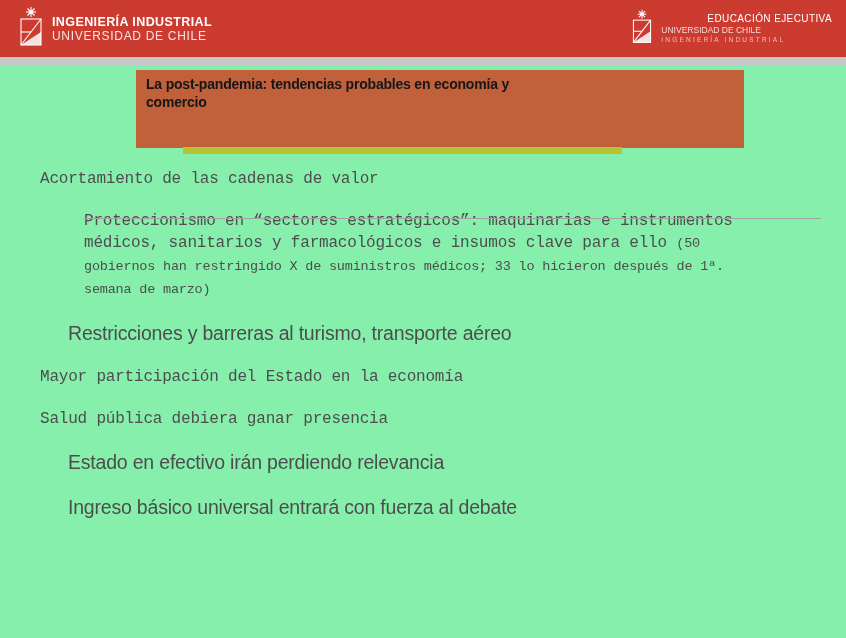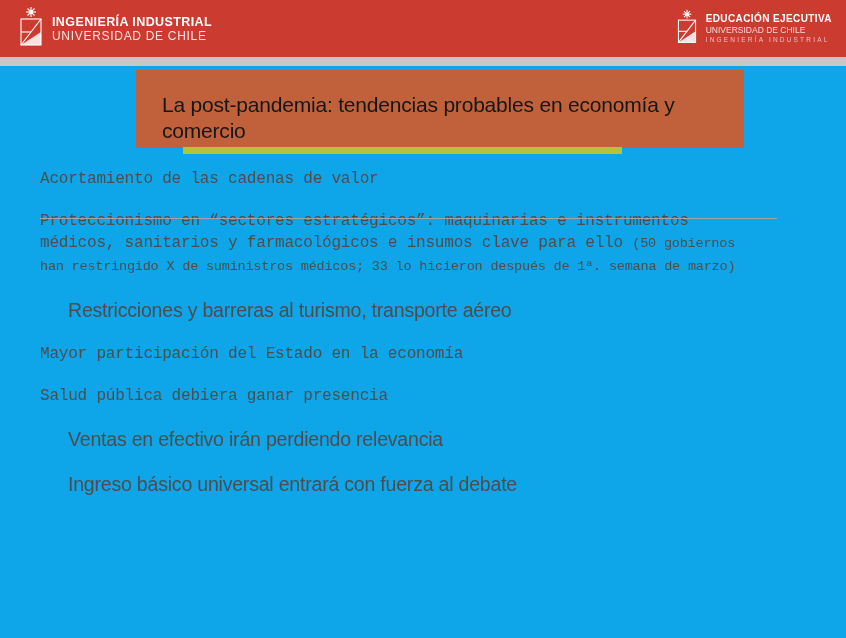--- a/index.html
+++ b/index.html
@@ -4,51 +4,51 @@
 <style>
   :root{
     --red:#cc3b30;
     --orange:#c1613c;
     --green:#b5c334;
     --graybar:#c7c7c7;
     --body-text:#4d4d4d;
   }
   html,body{margin:0;padding:0;background:#ffffff;}
   body{font-family:"Liberation Sans", sans-serif;}
-  .slide{position:relative;width:846px;height:638px;background:#0ea5e9;overflow:hidden;}
+  .slide{position:relative;width:846px;height:638px;background:#86efac;overflow:hidden;}
 
   
   .topbar{position:absolute;top:0;left:0;right:0;height:57px;background:var(--red);
           display:flex;align-items:center;justify-content:space-between;
           padding:0 14px 0 17px;box-sizing:border-box;}
   .logo{display:flex;align-items:center;color:#ffffff;}
   .logo .crest{flex:0 0 auto;margin-right:7px;}
   .logo-text{display:flex;flex-direction:column;justify-content:center;}
   .logo-left .l1{font-weight:bold;font-size:12.5px;letter-spacing:.4px;line-height:14px;}
   .logo-left .l2{font-size:12px;opacity:.85;letter-spacing:.7px;line-height:14px;}
-  .logo-right .l1{font-weight:bold;font-size:10px;letter-spacing:.4px;line-height:12px;}
+  .logo-right .l1{font-weight:normal;font-size:10px;letter-spacing:.4px;line-height:12px;margin-left:46px;}
   .logo-right .l2{font-size:8.5px;opacity:.8;line-height:10px;}
   .logo-right .l3{font-size:6.5px;letter-spacing:2.2px;opacity:.65;line-height:9px;}
 
   .graybar{position:absolute;top:57px;left:0;right:0;height:9px;background:var(--graybar);}
 
   
   .titlebox{position:absolute;top:70px;left:136px;width:608px;height:78px;
             background:var(--orange);box-sizing:border-box;padding:6px 10px;}
-  .titlebox h1{margin:16px;font-size:21px;line-height:1.25;font-weight:400;color:#161616;
+  .titlebox h1{margin:0;font-size:14px;line-height:1.25;font-weight:700;color:#161616;
                white-space:pre-line;letter-spacing:-0.2px;}
   .underline{position:absolute;top:147px;left:183px;width:439px;height:7px;background:var(--green);}
 
   
   .content{position:absolute;top:168px;left:40px;width:706px;}
   .trend{margin:0 0 20px 0;color:var(--body-text);letter-spacing:-0.2px;}
   .trend.md{font-size:16px;line-height:22px;font-family:Liberation Mono, monospace;}
   .trend.lg{font-size:19.5px;line-height:25px;margin-left:28px;}
   .trend .note{font-size:13.5px;}
-  .trend.rel{position:relative;}
+  .trend.rel{position:relative;margin-left:44px;}
   .strike-line{position:absolute;left:0;top:8px;width:737px;height:1px;background:#a3a3a3;}
 </style>
 </head>
 <body>
 
 <div class="slide">
 
   <header class="topbar">
     <div class="logo logo-left">
       <span class="crest">
@@ -103,17 +103,17 @@
 comercio</h1>
   </div>
   <div class="underline"></div>
 
   <main class="content">
       <p class="trend md"><span>Acortamiento de las cadenas de valor</span></p>
       <p class="trend md rel"><span>Proteccionismo en “sectores estratégicos”: maquinarias e instrumentos médicos, sanitarios y farmacológicos e insumos clave para ello </span><span class="note">(50 gobiernos han restringido X de suministros médicos; 33 lo hicieron después de 1ª. semana de marzo)</span><span class="strike-line"></span></p>
       <p class="trend lg"><span>Restricciones y barreras al turismo, transporte aéreo</span></p>
       <p class="trend md"><span>Mayor participación del Estado en la economía</span></p>
       <p class="trend md"><span>Salud pública debiera ganar presencia</span></p>
-      <p class="trend lg"><span>Ventas en efectivo irán perdiendo relevancia</span></p>
+      <p class="trend lg"><span>Estado en efectivo irán perdiendo relevancia</span></p>
       <p class="trend lg"><span>Ingreso básico universal entrará con fuerza al debate</span></p>
     </main>
 
 </div>
 
 </body></html>

